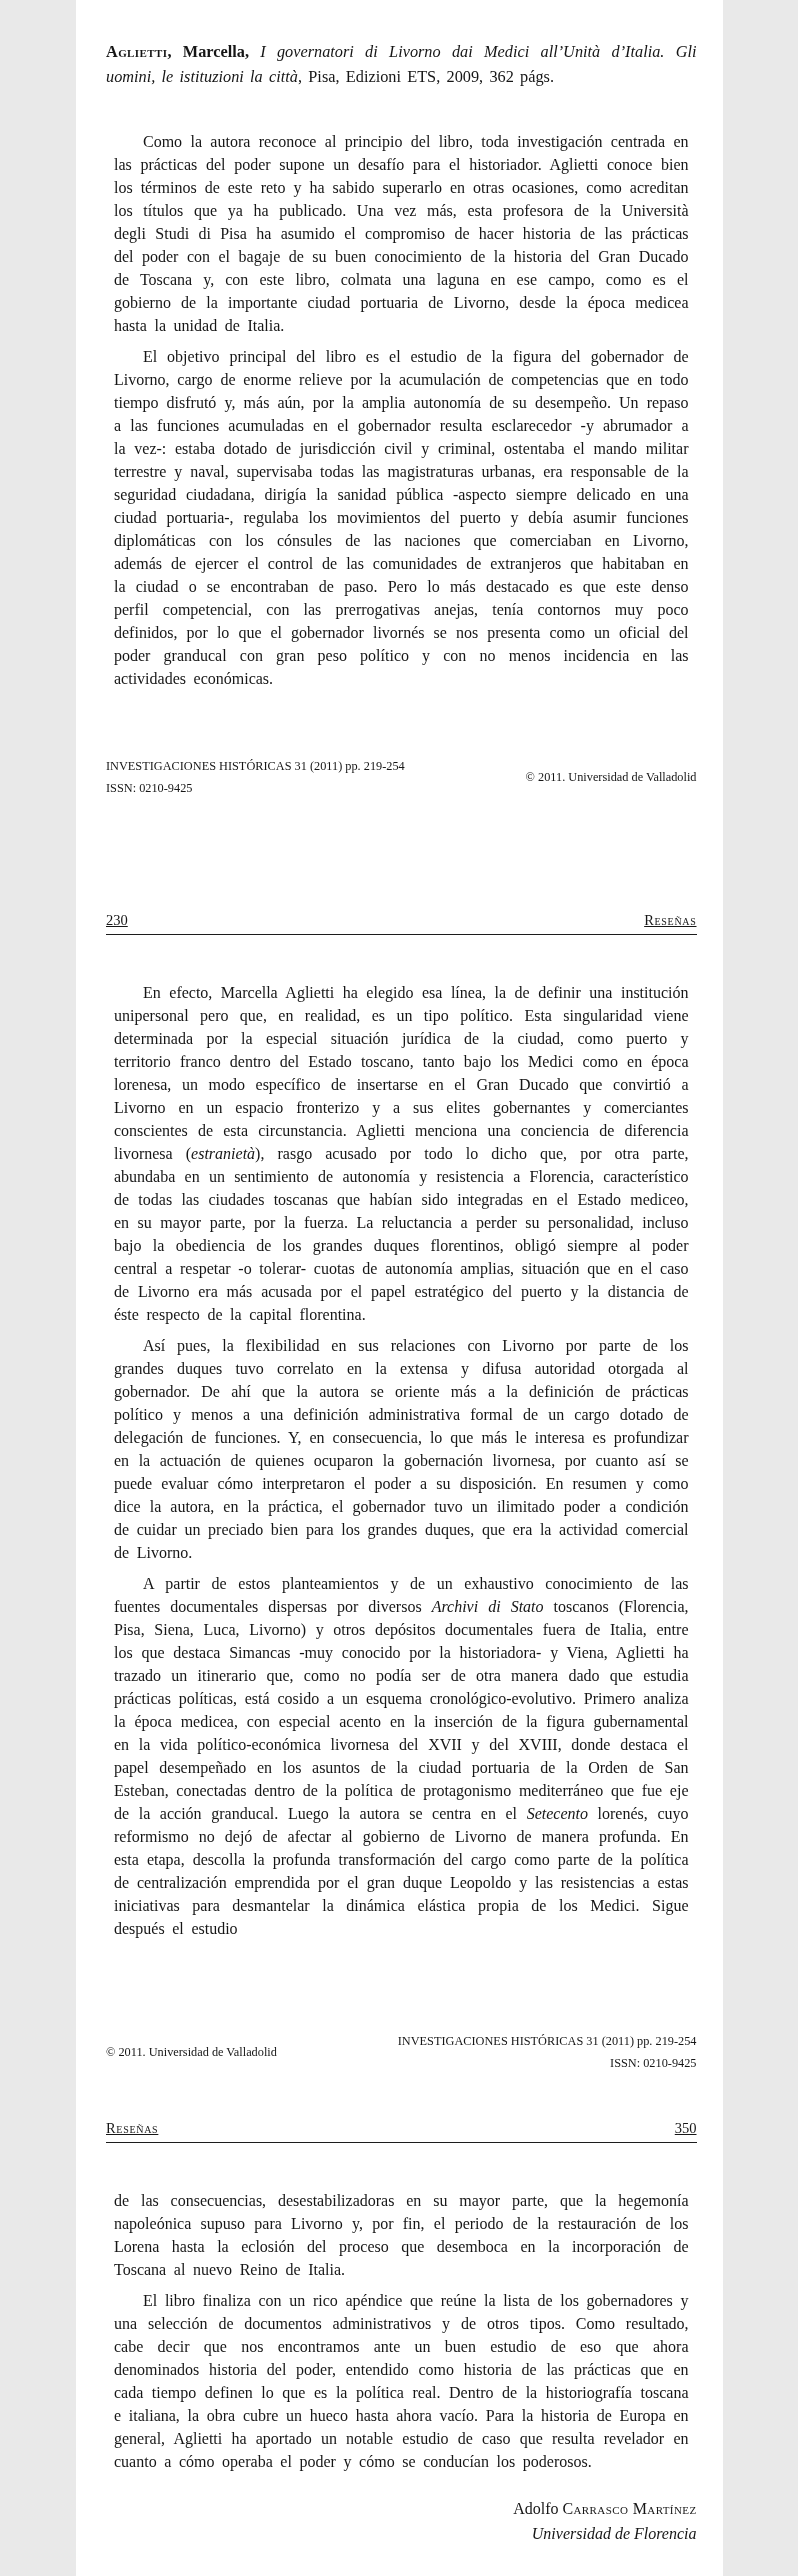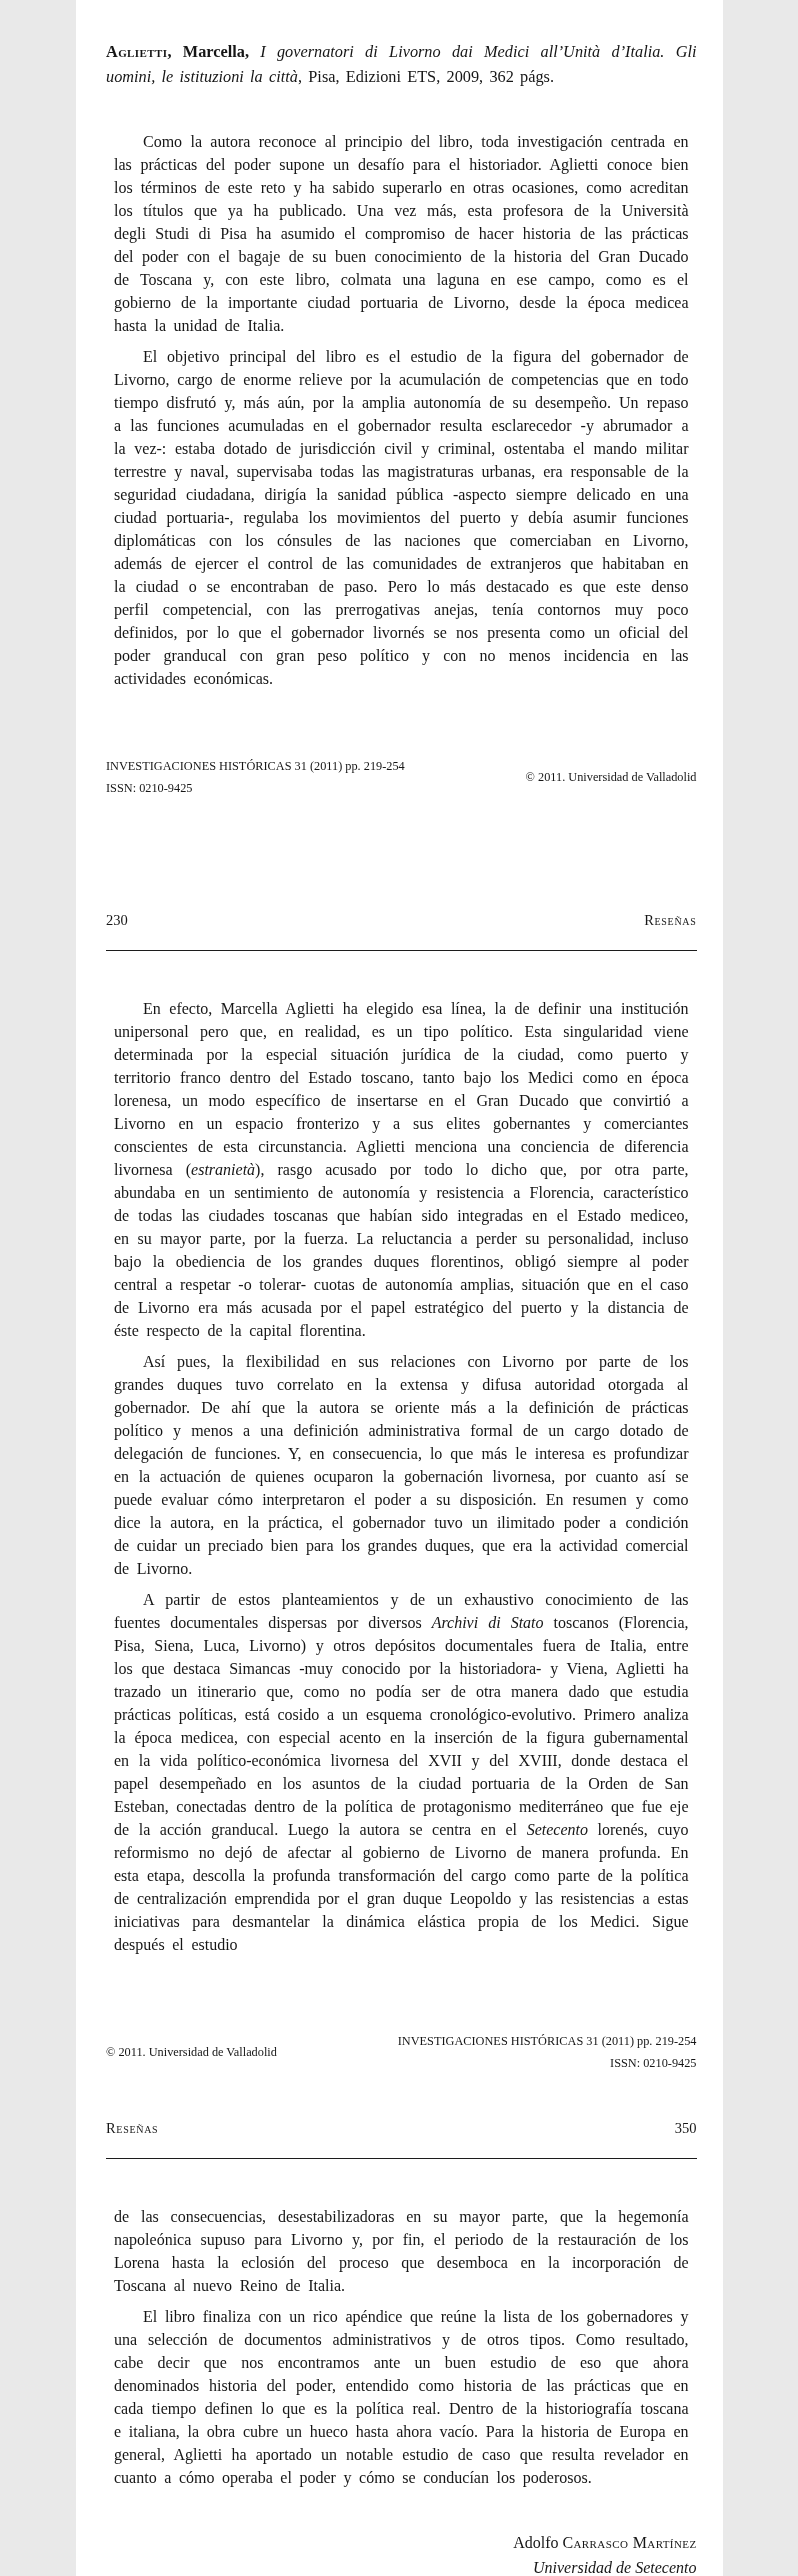--- a/index.html
+++ b/index.html
@@ -40,41 +40,42 @@
   .run-bold{font-weight:bold;}
   .run-bold-smallcaps{font-weight:bold;font-variant:small-caps;letter-spacing:0.4px;}
   .run-smallcaps{font-variant:small-caps;letter-spacing:0.4px;}
 
   
   .running-header{
     display:flex;
     justify-content:space-between;
     align-items:flex-end;
     border-bottom:1.8px solid #1c1c1c;
-    padding-bottom:21px;
+    padding-bottom:5px;
     font-size:14.5px;
     line-height:17.4px;
+    text-decoration:underline;
   }
   .running-title{font-variant:small-caps;letter-spacing:0.7px;}
   .page2-body,.page3-body{margin-top:46px;}
 
   
   .page-footer{
     display:flex;
     justify-content:space-between;
     align-items:center;
     font-size:12.3px;
     line-height:22px;
   }
   .footer-col{display:flex;flex-direction:column;}
   .footer-col.right{text-align:right;}
 
   
   .signature{
-    margin-top:41px;
+    margin-top:23px;
     text-align:right;
     font-size:16px;
     line-height:25px;
   }
   .affiliation{font-style:italic;}
 </style>
 </head>
 <body>
 
 <div class="sheet">
@@ -120,19 +121,19 @@
   <section class="abs" style="top:2120px;">
     <header class="running-header">
       <span class="running-title">Reseñas</span>
       <span>350</span>
     </header>
     <div class="page3-body">
       <p class="body-para no-indent"><span>de las consecuencias, desestabilizadoras en su mayor parte, que la hegemonía napoleónica supuso para Livorno y, por fin, el periodo de la restauración de los Lorena hasta la eclosión del proceso que desemboca en la incorporación de Toscana al nuevo Reino de Italia.</span></p>
       <p class="body-para"><span>El libro finaliza con un rico apéndice que reúne la lista de los gobernadores y una selección de documentos administrativos y de otros tipos. Como resultado, cabe decir que nos encontramos ante un buen estudio de eso que ahora denominados historia del poder, entendido como historia de las prácticas que en cada tiempo definen lo que es la política real. Dentro de la historiografía toscana e italiana, la obra cubre un hueco hasta ahora vacío. Para la historia de Europa en general, Aglietti ha aportado un notable estudio de caso que resulta revelador en cuanto a cómo operaba el poder y cómo se conducían los poderosos.</span></p>
       <div class="signature">
         <div><span>Adolfo </span><span class="run-smallcaps">Carrasco Martínez</span></div>
-        <div class="affiliation">Universidad de Setecento</div>
+        <div class="affiliation">Universidad de Florencia</div>
       </div>
     </div>
   </section>
 
 </div>
 
 
 </body></html>

